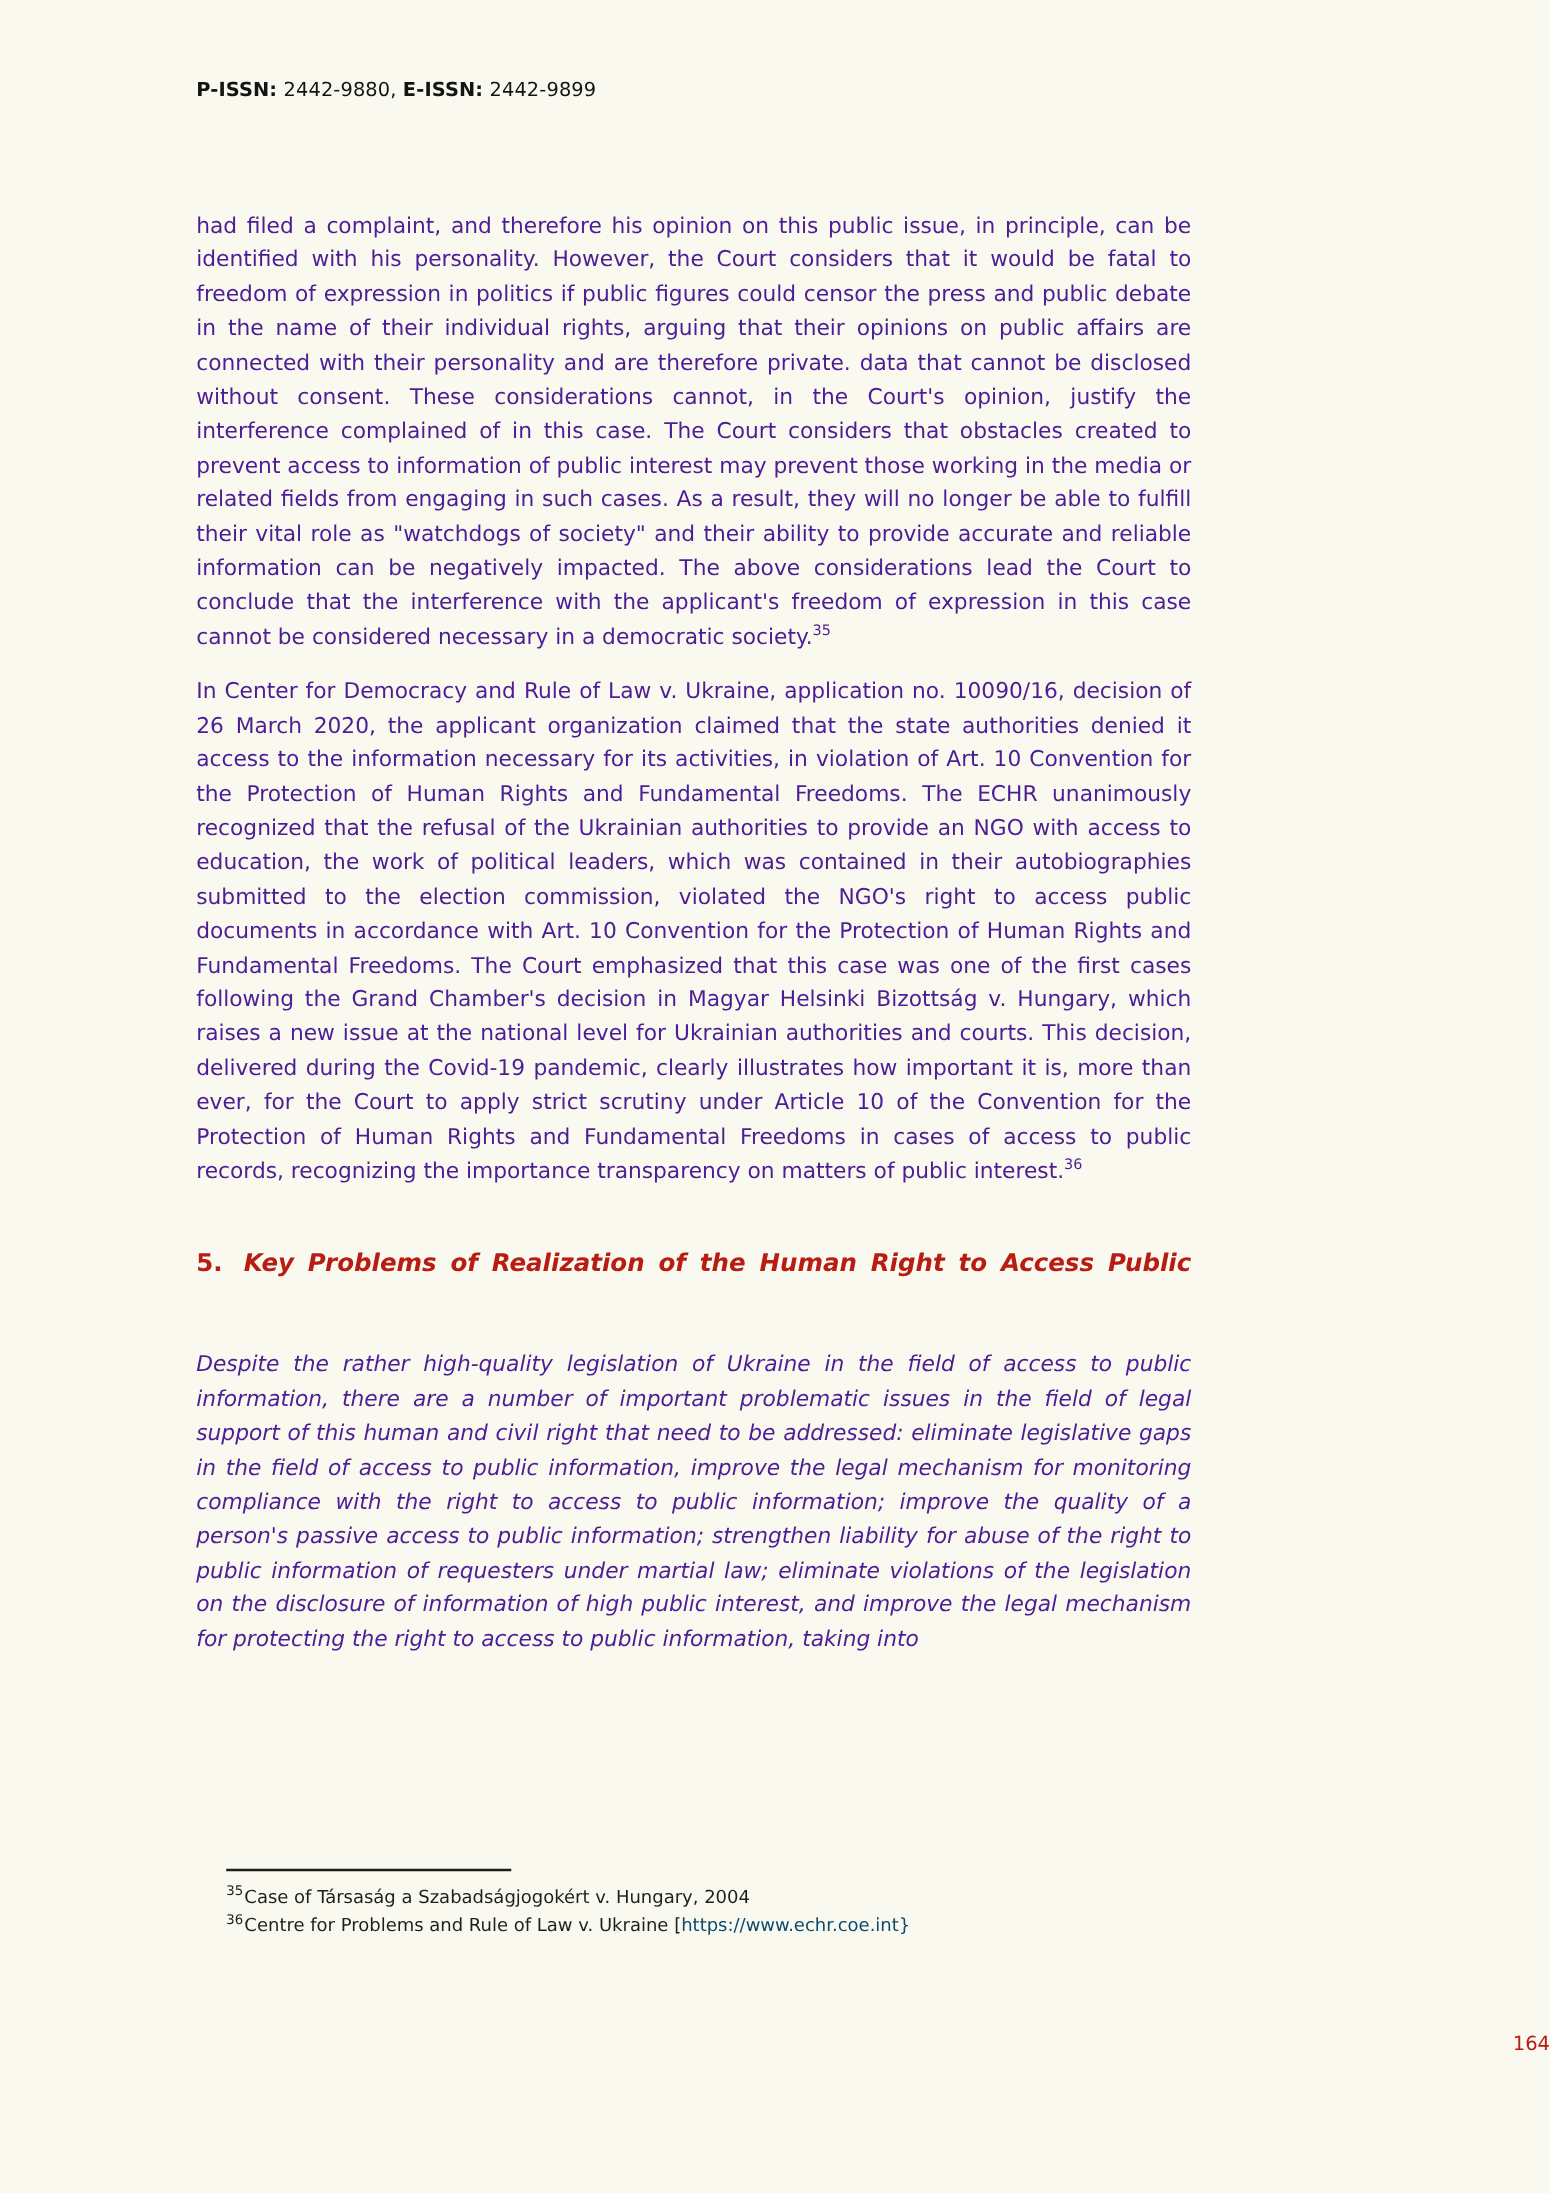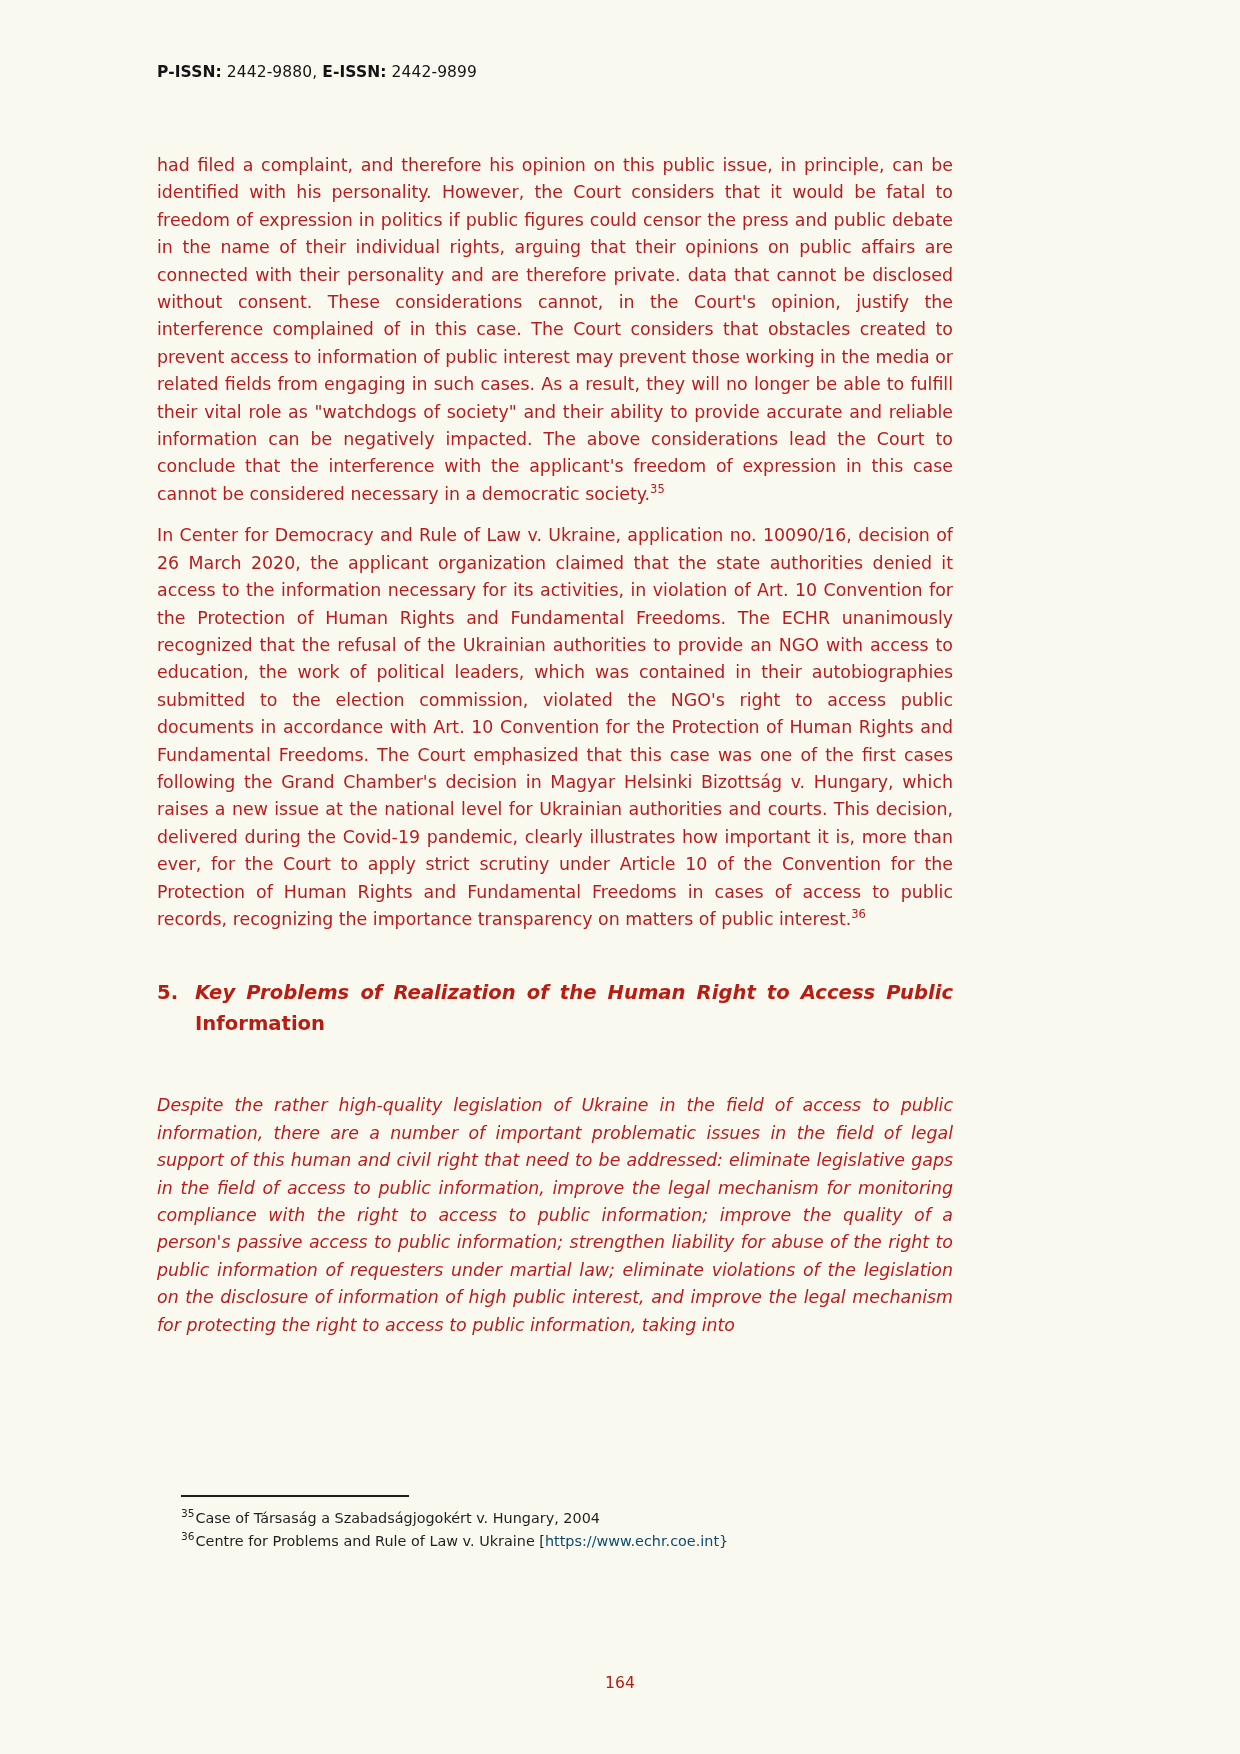--- a/index.html
+++ b/index.html
@@ -37,26 +37,26 @@
 
   
   .column {
     position: absolute;
     left: 157px;
     top: 152px;
     width: 796px;
   }
 
   p.body-par {
-    margin: 0 0 14px 0;
+    margin: 16px 0 14px 0;
     font-size: 17.4px;
     line-height: 27.4px;
     text-align: justify;
     text-justify: inter-word;
-    color: #b91c1c;
+    color: #4c1d95;
     word-spacing: 0px;
   }
   p.body-par:last-child { margin-bottom: 0; font-style: italic; }
 
   sup.fn {
     font-size: 11.5px;
     vertical-align: super;
     line-height: 0;
   }
 
@@ -120,24 +120,23 @@
     margin-right: 1px;
   }
   .fn-url { color: #0c4a6e; }
 
   
   .page-number {
     position: absolute;
     top: 1626px;
     left: 0;
     width: 1240px;
-    text-align: center;
+    text-align: right;
     font-size: 15.6px;
     color: #b81d13;
-    margin-top: 48px;
   }
 </style>
 </head>
 <body>
 
 <div class="page">
 
   <div class="running-head">
     <span class="lbl">P-ISSN:</span>
     <span class="val">2442-9880,</span>
@@ -148,21 +147,20 @@
   <div class="column">
 
     <p class="body-par"><span>had filed a complaint, and therefore his opinion on this public issue, in principle, can be identified with his personality. However, the Court considers that it would be fatal to freedom of expression in politics if public figures could censor the press and public debate in the name of their individual rights, arguing that their opinions on public affairs are connected with their personality and are therefore private. data that cannot be disclosed without consent. These considerations cannot, in the Court's opinion, justify the interference complained of in this case. The Court considers that obstacles created to prevent access to information of public interest may prevent those working in the media or related fields from engaging in such cases. As a result, they will no longer be able to fulfill their vital role as "watchdogs of society" and their ability to provide accurate and reliable information can be negatively impacted. The above considerations lead the Court to conclude that the interference with the applicant's freedom of expression in this case cannot be considered necessary in a democratic society.</span><sup class="fn">35</sup></p>
 
     <p class="body-par"><span>In Center for Democracy and Rule of Law v. Ukraine, application no. 10090/16, decision of 26 March 2020, the applicant organization claimed that the state authorities denied it access to the information necessary for its activities, in violation of Art. 10 Convention for the Protection of Human Rights and Fundamental Freedoms. The ECHR unanimously recognized that the refusal of the Ukrainian authorities to provide an NGO with access to education, the work of political leaders, which was contained in their autobiographies submitted to the election commission, violated the NGO's right to access public documents in accordance with Art. 10 Convention for the Protection of Human Rights and Fundamental Freedoms. The Court emphasized that this case was one of the first cases following the Grand Chamber's decision in Magyar Helsinki Bizottság v. Hungary, which raises a new issue at the national level for Ukrainian authorities and courts. This decision, delivered during the Covid-19 pandemic, clearly illustrates how important it is, more than ever, for the Court to apply strict scrutiny under Article 10 of the Convention for the Protection of Human Rights and Fundamental Freedoms in cases of access to public records, recognizing the importance transparency on matters of public interest.</span><sup class="fn">36</sup></p>
 
     <div class="section-heading">
       <span class="num">5.</span>
       <span class="title">
         <span class="heading-line-1">Key Problems of Realization of the Human Right to Access Public</span>
-        <span class="heading-line-2">Information</span>
       </span>
     </div>
 
     <p class="body-par"><span>Despite the rather high-quality legislation of Ukraine in the field of access to public information, there are a number of important problematic issues in the field of legal support of this human and civil right that need to be addressed: eliminate legislative gaps in the field of access to public information, improve the legal mechanism for monitoring compliance with the right to access to public information; improve the quality of a person's passive access to public information; strengthen liability for abuse of the right to public information of requesters under martial law; eliminate violations of the legislation on the disclosure of information of high public interest, and improve the legal mechanism for protecting the right to access to public information, taking into</span></p>
 
   </div>
 
   <div class="footnotes">
     <div class="fn-rule"></div>
     <div class="fn-item">

